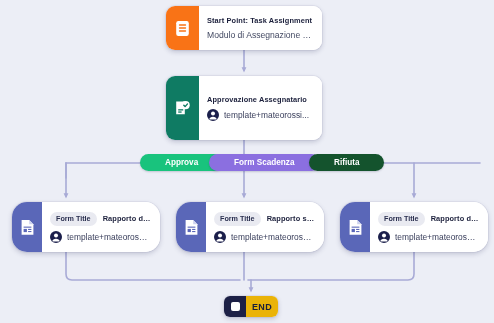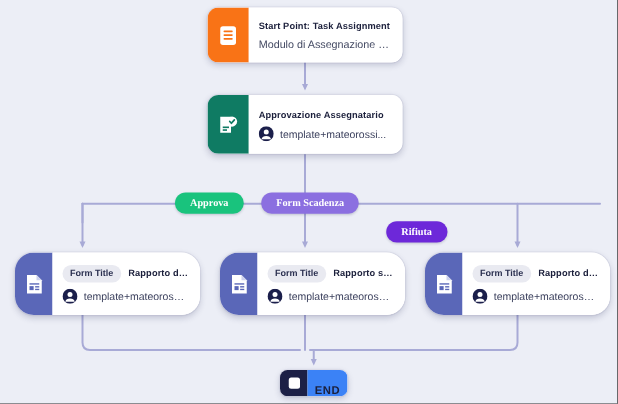--- a/index.html
+++ b/index.html
@@ -56,56 +56,55 @@
   .titlerow{display:flex;align-items:center;gap:6px;min-width:0;}
   .chip{
     background:#e9eaf1;color:#2b3050;
     font-size:7.2px;font-weight:bold;
     padding:2.5px 6px;border-radius:8px;white-space:nowrap;
   }
 
   
   #node-start{left:166px;top:6px;width:156px;height:44px;}
   #node-start .icon-pane{background:#f97316;}
-  #node-approval{left:166px;top:76px;width:156px;height:47px;}
+  #node-approval{left:166px;top:76px;width:156px;height:64px;}
   #node-approval .icon-pane{background:#0f7b63;}
 
   .form-node{top:202px;width:148px;height:50px;border-radius:15px;}
   .form-node .icon-pane{background:#5a67b8;width:30px;flex:0 0 30px;}
   #node-form-1{left:12px;}
   #node-form-2{left:176px;}
   #node-form-3{left:340px;}
 
   #node-end{
     left:224px;top:296px;width:54px;height:21px;
     border-radius:6px;
   }
   #node-end .icon-pane{background:#1c2046;width:22px;flex:0 0 22px;}
   #node-end .body{
-    padding:0;align-items:center;justify-content:flex-end;
-    background:#3b82f6;
+    padding:0;align-items:center;justify-content:center;
+    background:#eab308;
   }
   #node-end .end-label{
     font-size:9px;font-weight:bold;color:#1b1f3b;letter-spacing:.4px;
   }
   .end-square{width:9px;height:9px;border-radius:2px;background:#fff;}
 
   
   .pill{
     position:absolute;z-index:4;
     display:flex;align-items:center;justify-content:flex-end;
     height:17px;border-radius:9px;
     font-size:8.2px;font-weight:bold;color:#fff;
-    padding:0 12px;white-space:nowrap;
+    padding:0 25px;white-space:nowrap;
     box-shadow:0 1px 2px rgba(30,34,70,.2);
-    font-family:Liberation Serif, serif;
   }
   #pill-approva{left:140px;top:154px;background:#19c37d;}
   #pill-nuova{left:209px;top:154px;background:#8b6fe0;}
-  #pill-rifiuta{left:309px;top:154px;background:#6d28d9;margin-top:23px;}
+  #pill-rifiuta{left:309px;top:154px;background:#14532d;}
 
   .avatar{flex:0 0 auto;}
 </style>
 </head>
 <body>
 
 <div id="canvas">
 
   <svg id="edges" viewBox="0 0 494 323" xmlns="http://www.w3.org/2000/svg">
     <defs>

